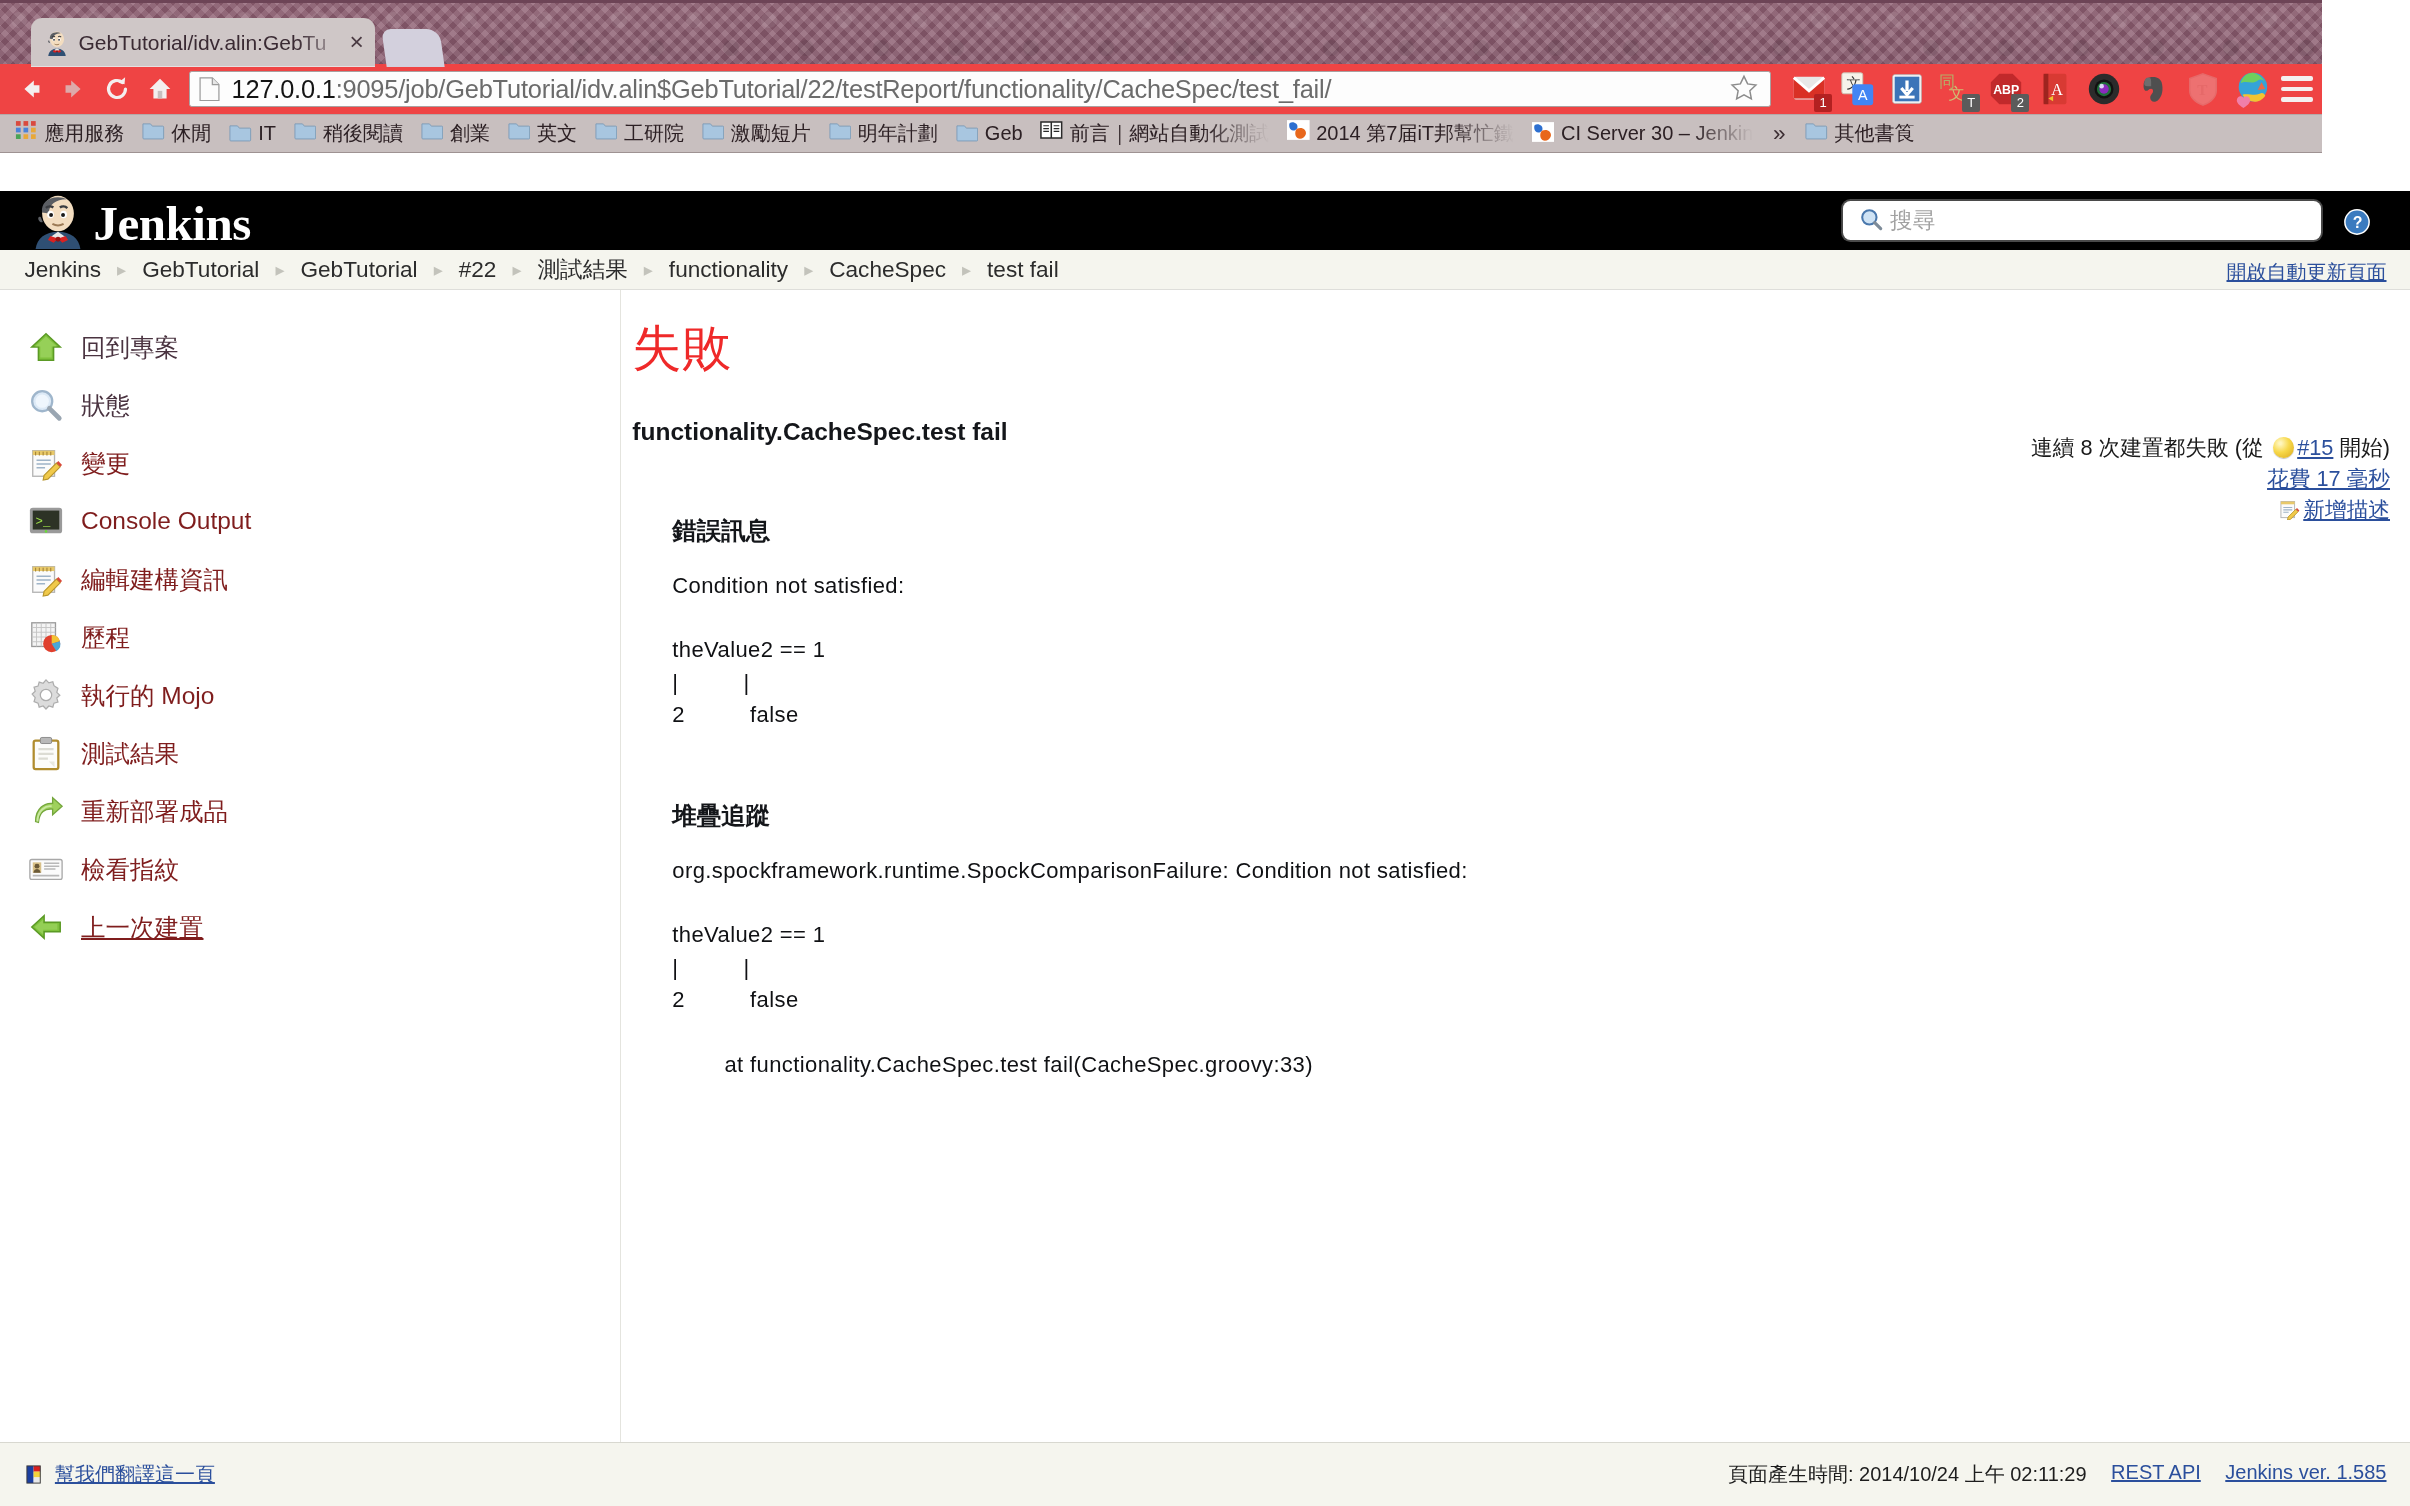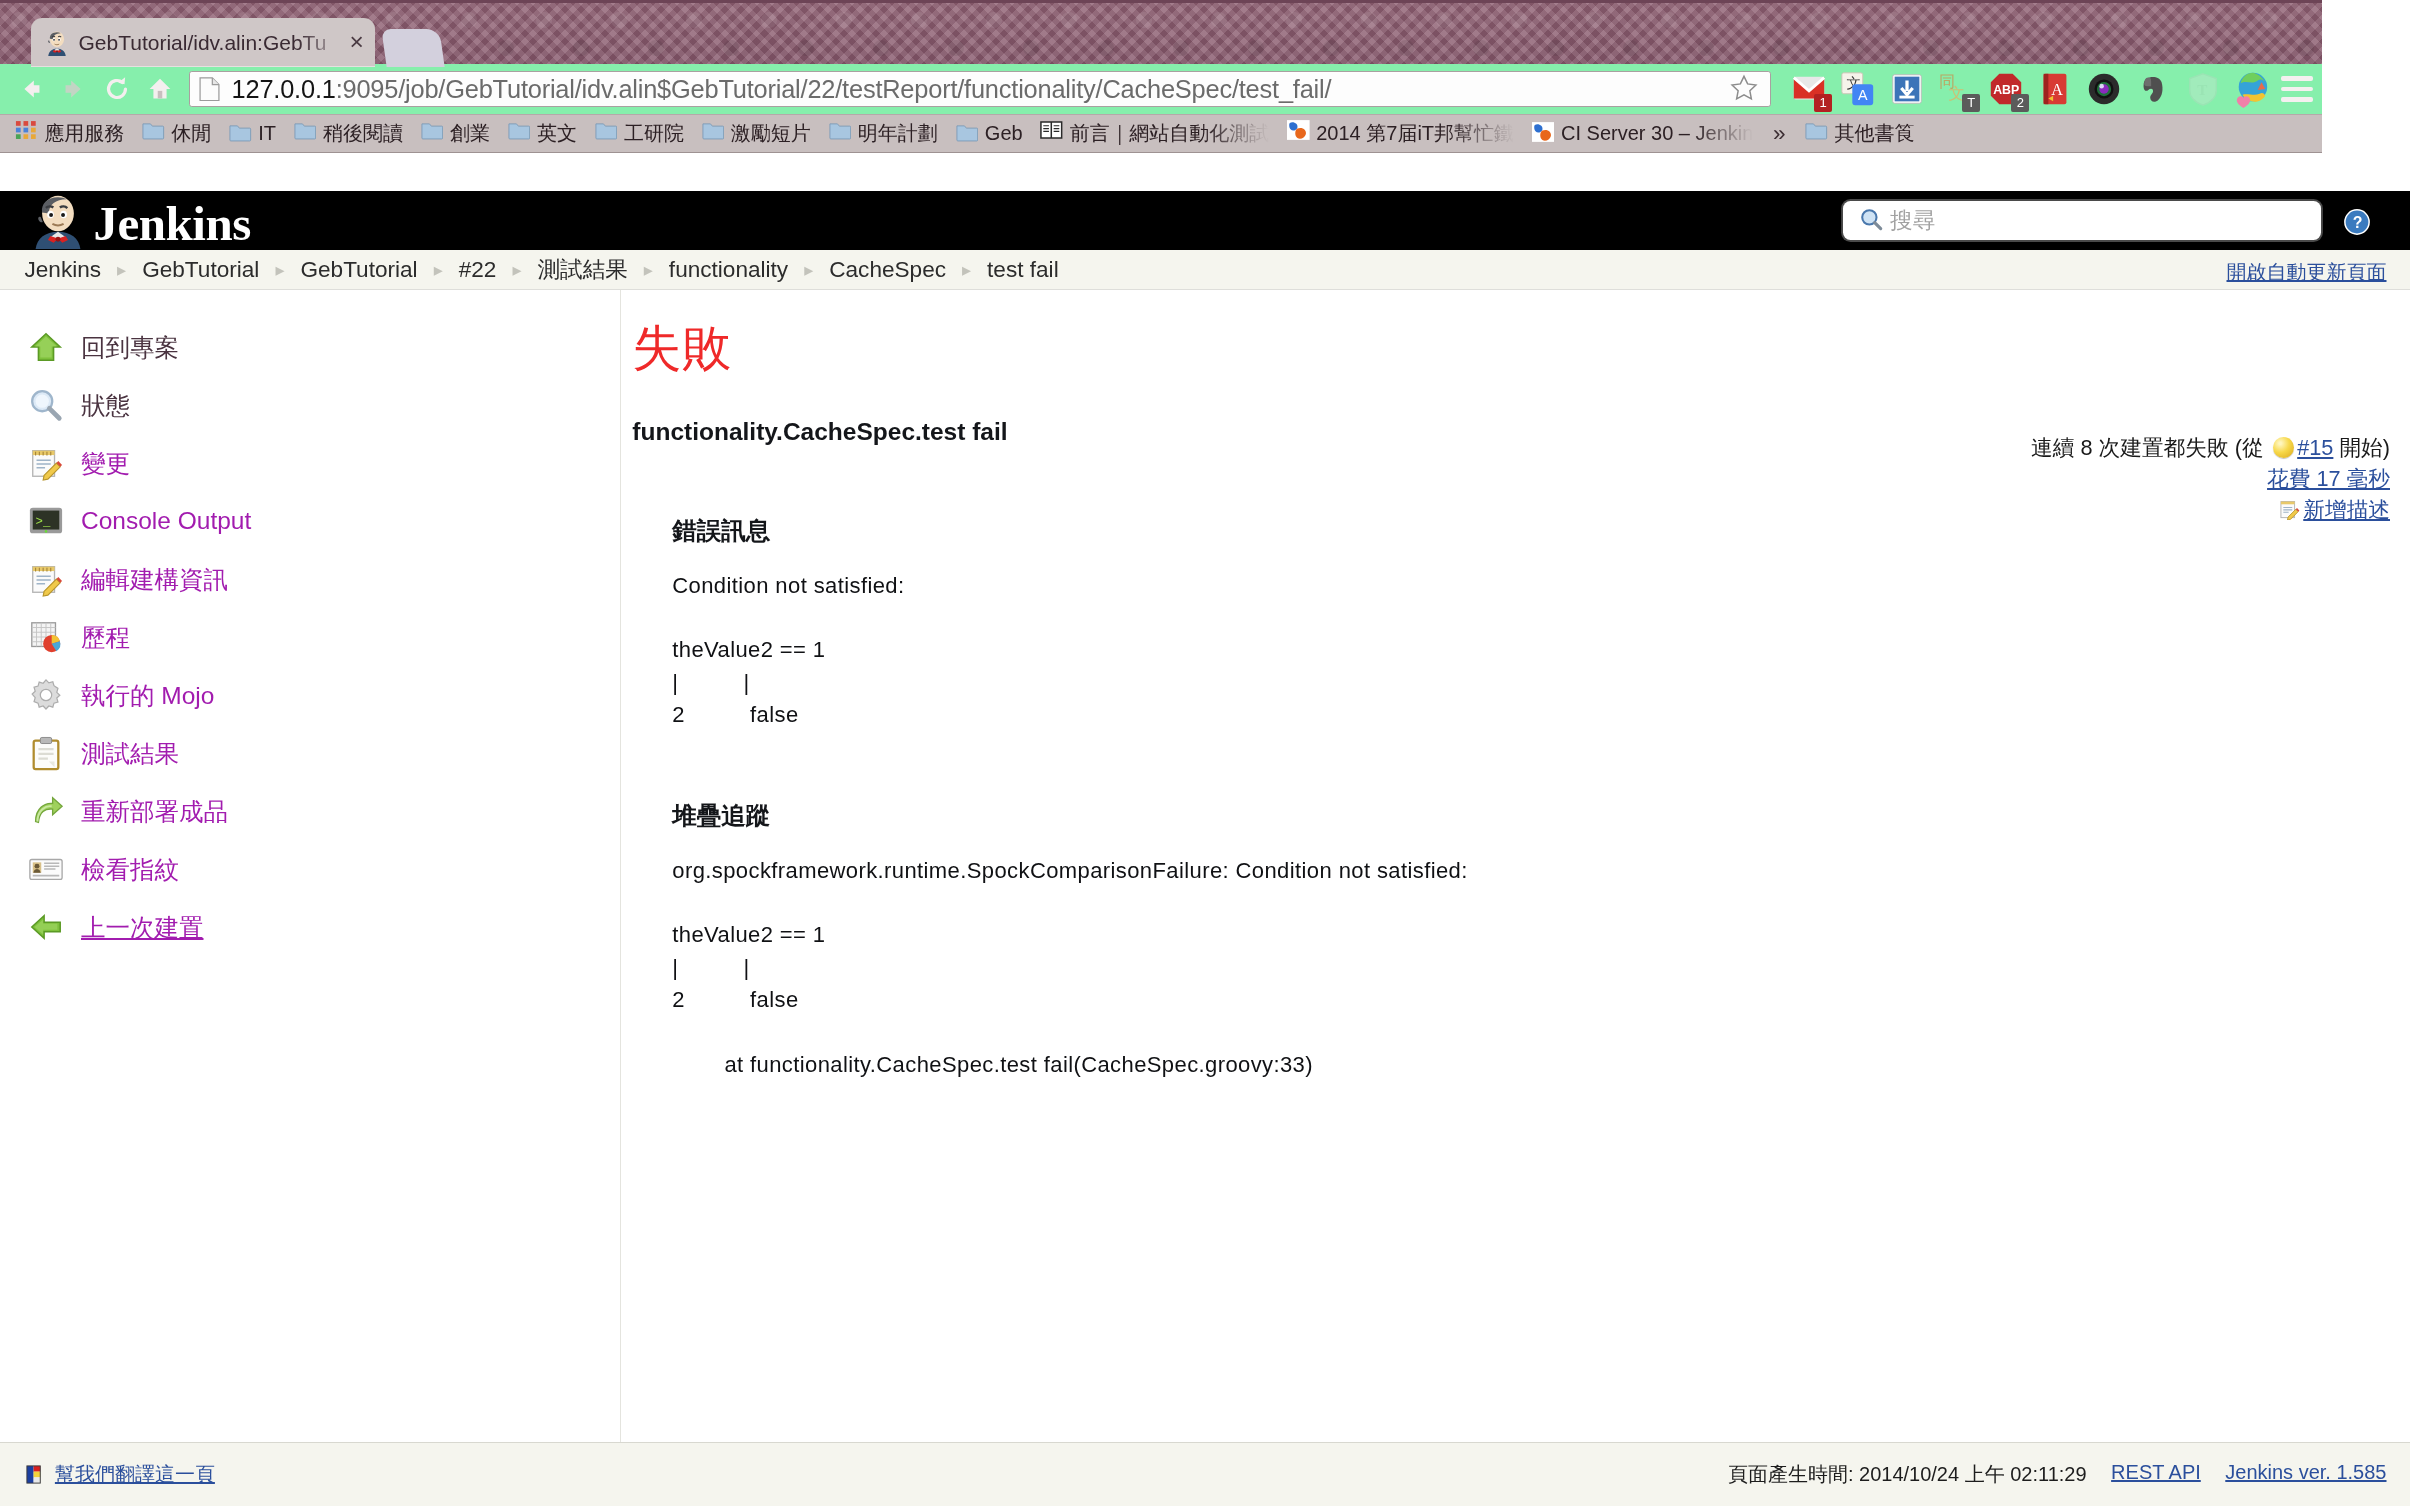--- a/index.html
+++ b/index.html
@@ -45,21 +45,21 @@
     mask-image:linear-gradient(90deg,#000 82%,transparent 100%);
   }
   .tab .tabclose { font-size:24.5px; color:#4a3a42; margin-left:3.8px; line-height:1; }
   .newtab {
     position:absolute; left:384px; top:26px; width:58px; height:38px;
     background:#d3d0dd; border-radius:9.4px 13px 0 0; z-index:2;
     transform:skewX(8deg);
   }
 
   .navbar {
-    height:51px; background:#86efac; display:flex; align-items:center;
+    height:51px; background:#ef4444; display:flex; align-items:center;
     padding:0 9.4px; position:relative;
     border-bottom:0.9px solid #b4a9a9;
   }
   .navbtn { width:43px; height:43px; display:flex; align-items:center; justify-content:center;
             color:#f2eeee; flex:none; }
   .navbtn.dim { color:#d9cfcf; opacity:.75; }
   .navbtn svg { display:block; }
 
   .omnibox {
     flex:1; height:36px; margin:0 7.5px; background:#fdfdfd;
@@ -134,21 +134,21 @@
     text-decoration:underline;
   }
 
   .body2 { display:flex; height:1158px; }
 
   .sidebar { width:621px; flex:none; border-right:0.9px solid #e4e4de; padding-top:28px; }
   .sidelink {
     display:flex; align-items:center; gap:17px; height:58px; padding-left:28px;
   }
   .sideicon { width:36px; height:36px; flex:none; position:relative; }
-  .sidelabel { font-size:24.5px; color:#a21caf; }
+  .sidelabel { font-size:24.5px; color:#7f1d1d; }
   .sidelabel.plain { color:#4a3340; }
   .sidelabel.u { text-decoration:underline; }
 
   .main { flex:1; padding:26px 22.6px 0 11.3px; position:relative; min-width:0; }
   .fail-h1 {
     font-family:"Liberation Sans", sans-serif; font-weight:normal;
     font-size:49px; color:#ef2929; margin:0 0 36px 0; letter-spacing:0.9px;
   }
   .testname { font-size:24.5px; font-weight:bold; color:#14161a; margin:0 0 24.5px 0; }
 

